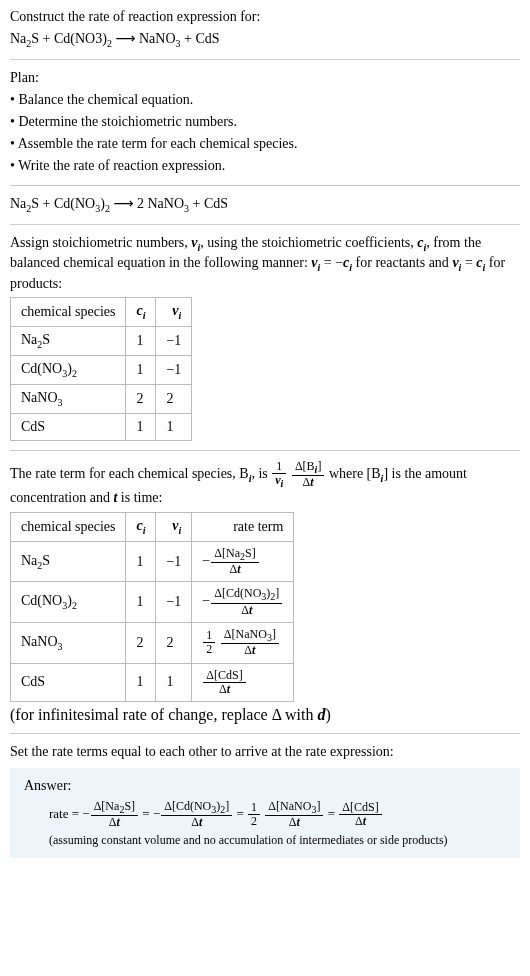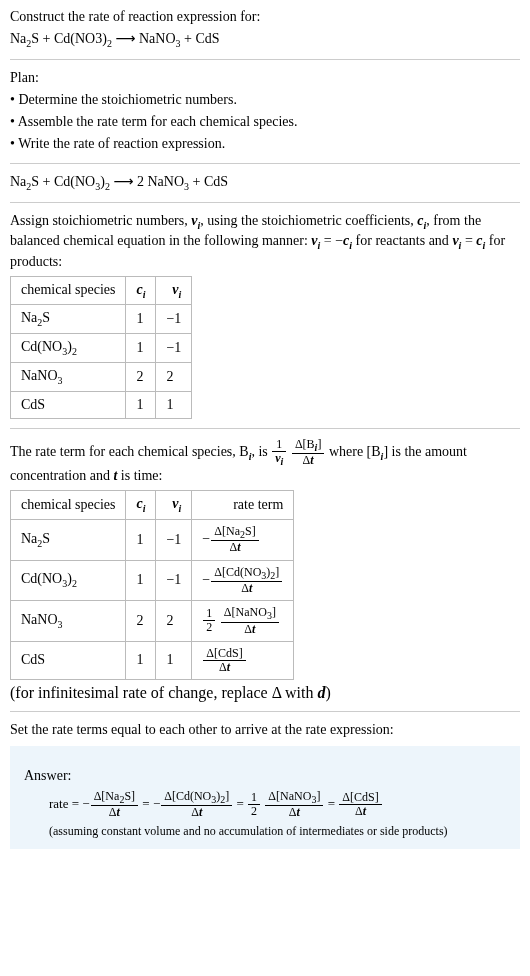--- a/index.html
+++ b/index.html
@@ -53,21 +53,21 @@
       display: block;
       padding: 0 3px;
       line-height: 1.1;
     }
     .small-note {
       font-size: 16px;
       margin-top: 2px;
     }
     .answer-box {
       background: #edf5fb;
-      padding: 22px 14px 10px 14px;
+      padding: 10px 14px 10px 14px;
       margin-top: 6px;
     }
     .answer-label {
       font-size: 14px;
       margin-bottom: 6px;
     }
     .answer-expr {
       font-size: 13px;
       margin-left: 25px;
       margin-bottom: 4px;
@@ -84,20 +84,21 @@
 
 <div class="section">
   <div class="line">Construct the rate of reaction expression for:</div>
   <div class="line expr">Na<sub>2</sub>S + Cd(NO3)<sub>2</sub> ⟶ NaNO<sub>3</sub> + CdS</div>
 </div>
 
 <hr class="divider">
 
 <div class="section">
   <div class="line">Plan:</div>
+  <div class="line">• <span>Balance the chemical equation.</span></div>
   <div class="line">• <span>Determine the stoichiometric numbers.</span></div>
   <div class="line">• <span>Assemble the rate term for each chemical species.</span></div>
   <div class="line">• <span>Write the rate of reaction expression.</span></div>
 </div>
 
 <hr class="divider">
 
 <div class="section">
   <div class="line expr">Na<sub>2</sub>S + Cd(NO<sub>3</sub>)<sub>2</sub> ⟶ 2 NaNO<sub>3</sub> + CdS</div>
 </div>

